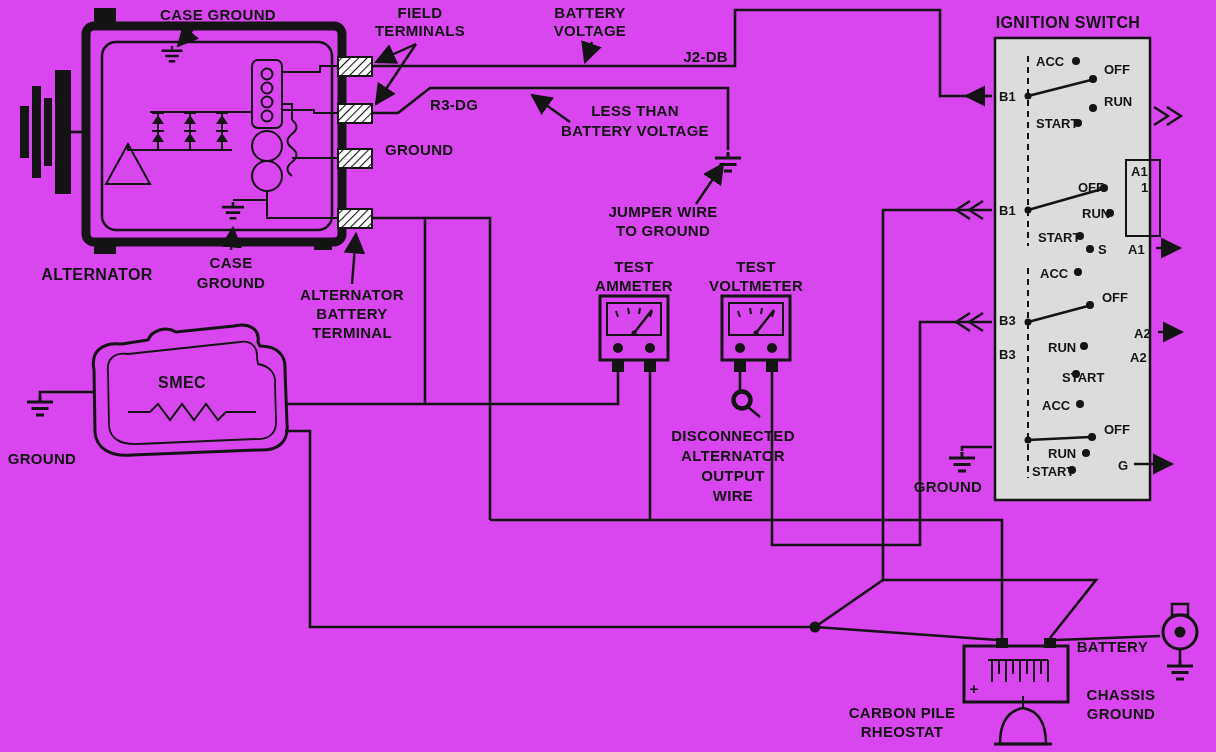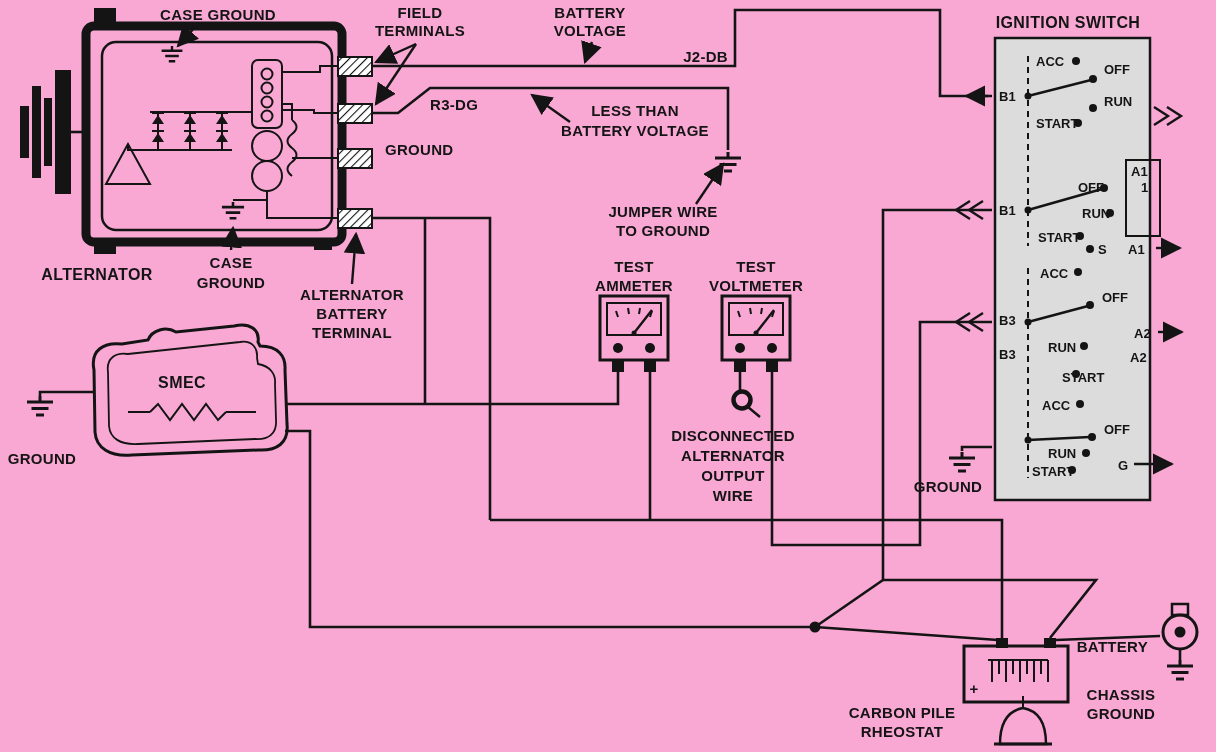--- a/index.html
+++ b/index.html
@@ -1,16 +1,16 @@
 <!DOCTYPE html>
 <html><head>
 <meta charset="utf-8">
 <style>
   html,body{margin:0;padding:0;background:#ffffff;}
-  .stage{position:relative;width:1216px;height:752px;background:#f9a8d4;overflow:hidden;}
+  .stage{position:relative;width:1216px;height:752px;background:#d946ef;overflow:hidden;}
   svg text{font-family:"Liberation Sans","DejaVu Sans",sans-serif;font-weight:700;fill:#141414;}
   .t15{font-size:15px;letter-spacing:.3px;}
   .t16{font-size:16px;letter-spacing:.4px;}
   .t13{font-size:13px;}
   .wire{stroke:#141414;stroke-width:2.6;fill:none;}
   .thin{stroke:#141414;stroke-width:2;fill:none;}
   .lead{stroke:#141414;stroke-width:2.4;fill:none;}
   .comp{stroke:#141414;fill:none;}
   .blk{fill:#141414;stroke:none;}
 </style>

